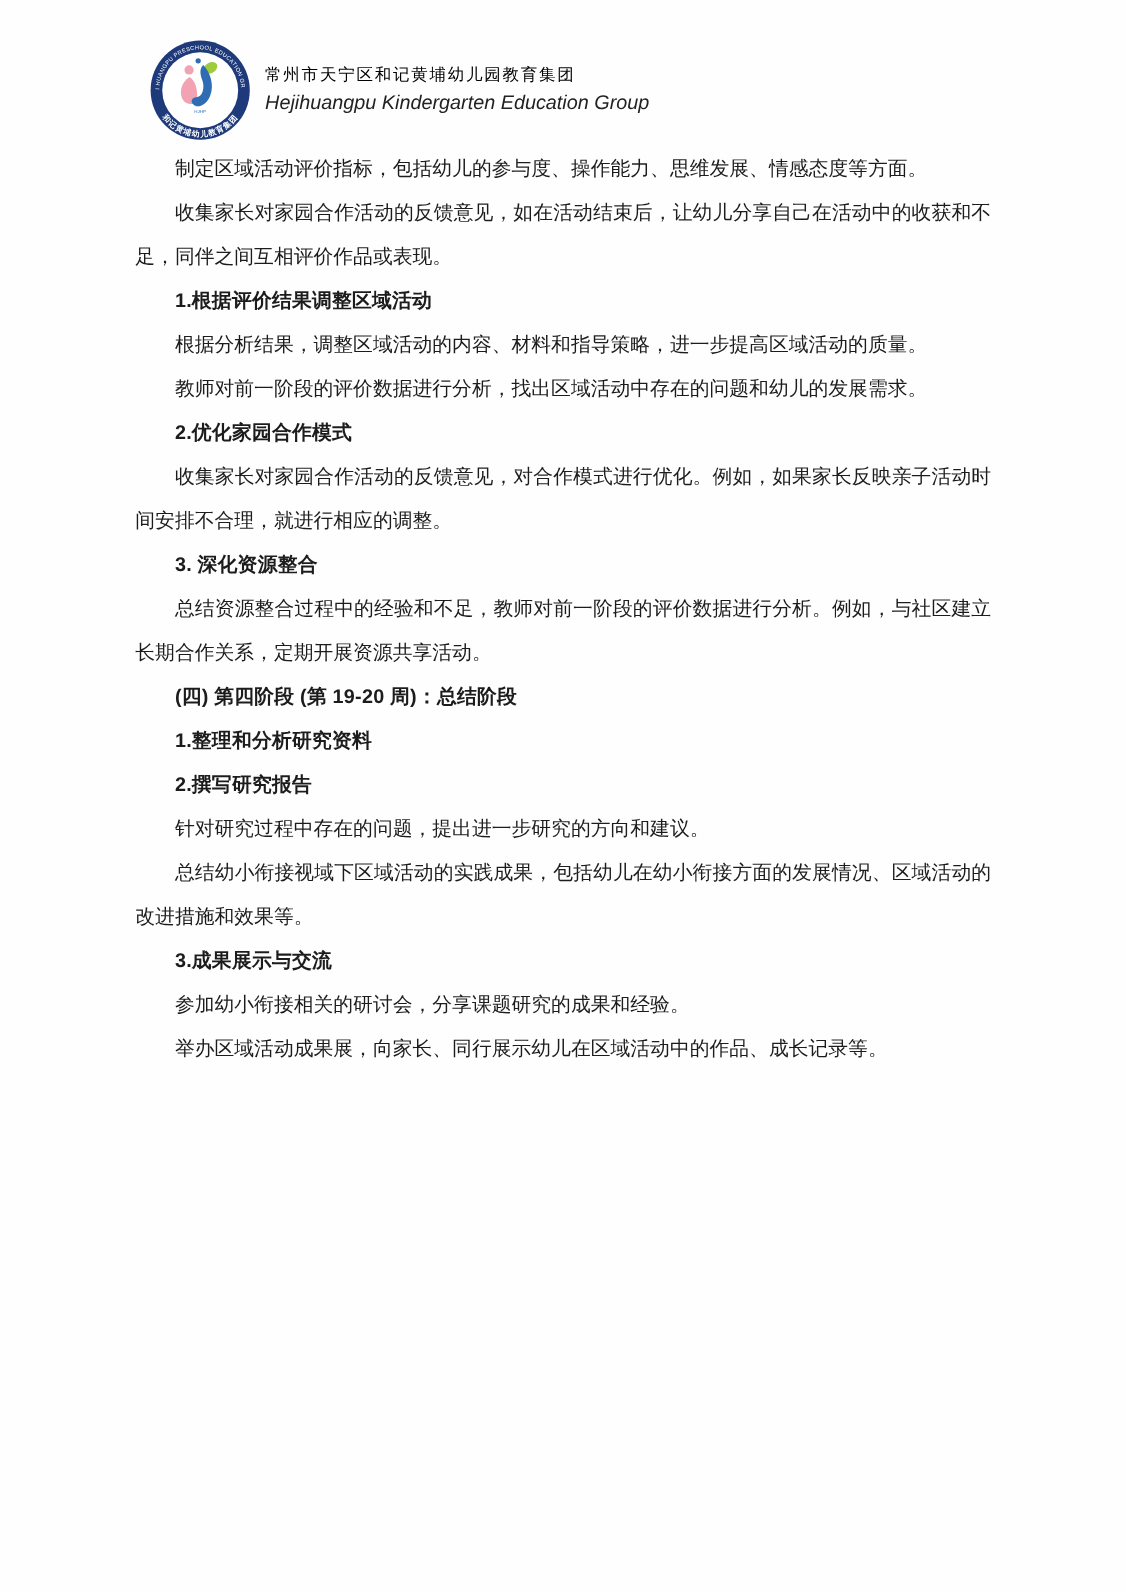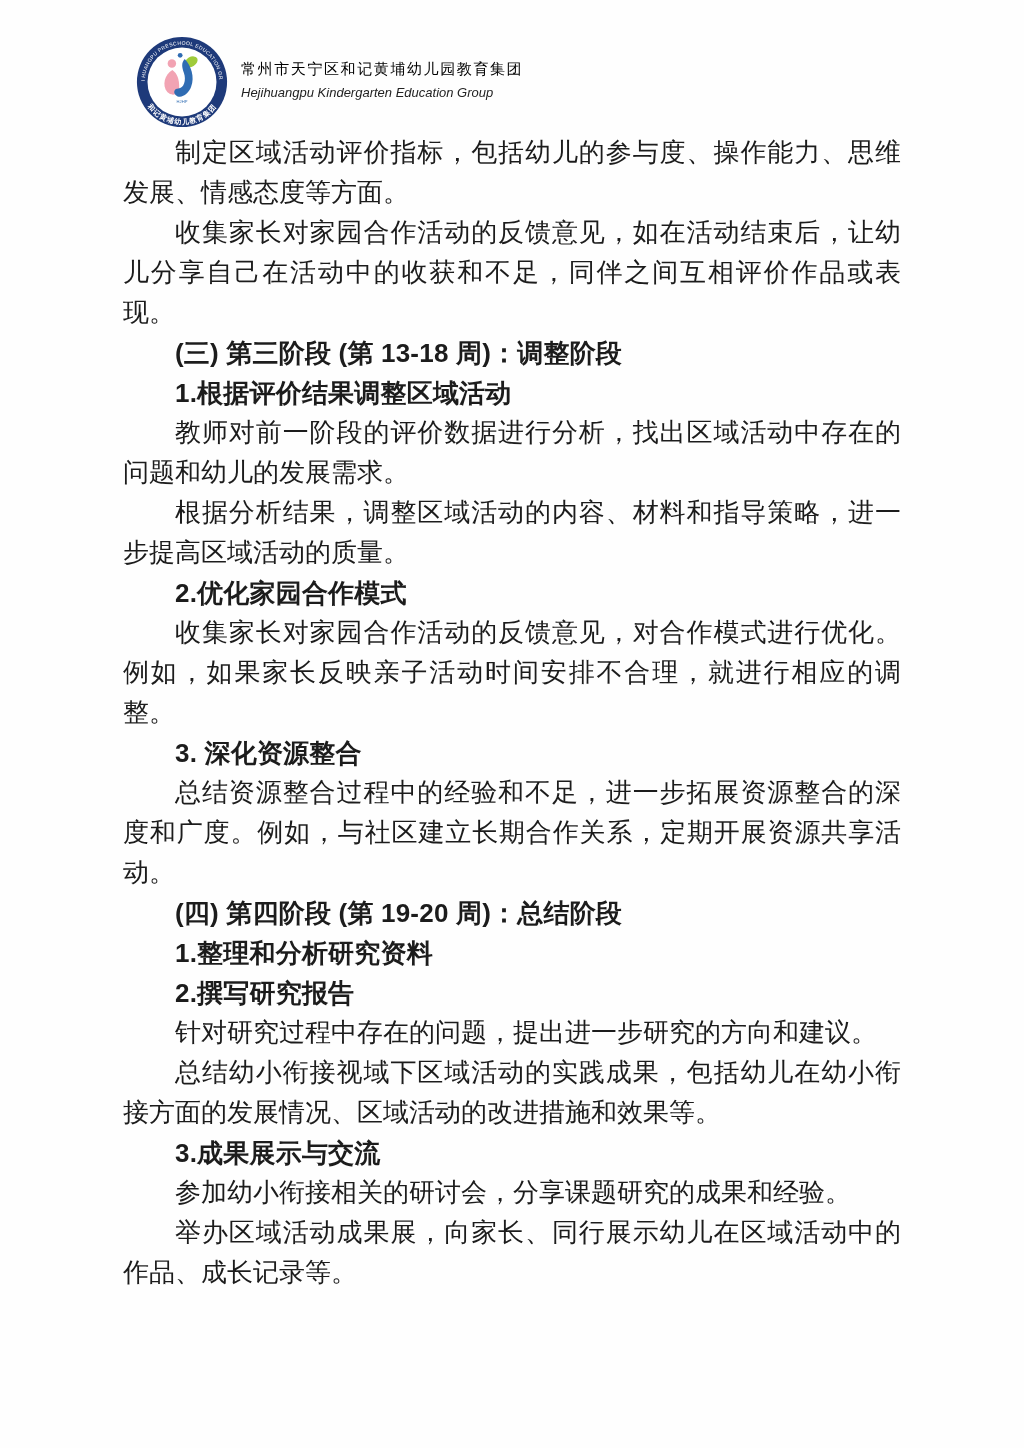--- a/index.html
+++ b/index.html
@@ -34,33 +34,33 @@
   }
   .org-zh {
     font-size: 15px;
     letter-spacing: 1.6px;
     color: #000000;
     font-weight: 500;
     line-height: 22px;
     font-family: "Liberation Serif", "DejaVu Serif", serif;
   }
   .org-en {
-    font-size: 13px;
+    font-size: 18px;
     font-style: italic;
     color: #222222;
     line-height: 22px;
     margin-top: 2px;
     font-family: "Liberation Sans", "DejaVu Sans", sans-serif;
   }
   .doc-body {
     position: absolute;
     top: 133px;
     left: 123px;
     width: 778px;
-    font-size: 26px;
+    font-size: 18px;
     line-height: 40px;
     text-align: justify;
     text-justify: inter-ideograph;
   }
   .para {
     margin: 0;
     padding: 0;
     text-indent: 2em;
   }
   .para.heading {
@@ -99,28 +99,27 @@
     </svg>
     <div class="org-names">
       <div class="org-zh">常州市天宁区和记黄埔幼儿园教育集团</div>
       <div class="org-en">Hejihuangpu Kindergarten Education Group</div>
     </div>
   </header>
 
   <main class="doc-body">
     <p class="para body">制定区域活动评价指标，包括幼儿的参与度、操作能力、思维发展、情感态度等方面。</p>
     <p class="para body">收集家长对家园合作活动的反馈意见，如在活动结束后，让幼儿分享自己在活动中的收获和不足，同伴之间互相评价作品或表现。</p>
-    <p class="para heading">(三) 第三阶段 (第 13-18 周)：调整阶段</p>
     <p class="para heading">1.根据评价结果调整区域活动</p>
+    <p class="para body">根据分析结果，调整区域活动的内容、材料和指导策略，进一步提高区域活动的质量。</p>
     <p class="para body">教师对前一阶段的评价数据进行分析，找出区域活动中存在的问题和幼儿的发展需求。</p>
-    <p class="para body">根据分析结果，调整区域活动的内容、材料和指导策略，进一步提高区域活动的质量。</p>
     <p class="para heading">2.优化家园合作模式</p>
     <p class="para body">收集家长对家园合作活动的反馈意见，对合作模式进行优化。例如，如果家长反映亲子活动时间安排不合理，就进行相应的调整。</p>
     <p class="para heading">3. 深化资源整合</p>
-    <p class="para body">总结资源整合过程中的经验和不足，进一步拓展资源整合的深度和广度。例如，与社区建立长期合作关系，定期开展资源共享活动。</p>
+    <p class="para body">总结资源整合过程中的经验和不足，教师对前一阶段的评价数据进行分析。例如，与社区建立长期合作关系，定期开展资源共享活动。</p>
     <p class="para heading">(四) 第四阶段 (第 19-20 周)：总结阶段</p>
     <p class="para heading">1.整理和分析研究资料</p>
     <p class="para heading">2.撰写研究报告</p>
     <p class="para body">针对研究过程中存在的问题，提出进一步研究的方向和建议。</p>
     <p class="para body">总结幼小衔接视域下区域活动的实践成果，包括幼儿在幼小衔接方面的发展情况、区域活动的改进措施和效果等。</p>
     <p class="para heading">3.成果展示与交流</p>
     <p class="para body">参加幼小衔接相关的研讨会，分享课题研究的成果和经验。</p>
     <p class="para body">举办区域活动成果展，向家长、同行展示幼儿在区域活动中的作品、成长记录等。</p>
   </main>
 

